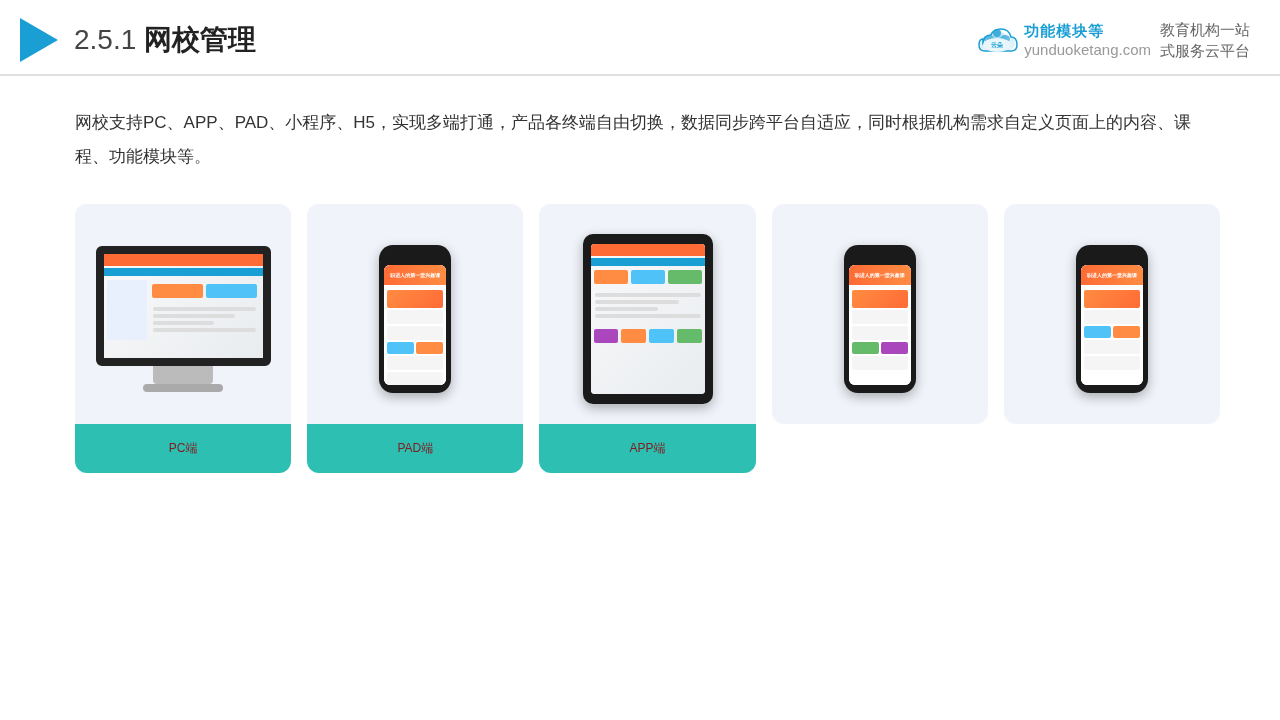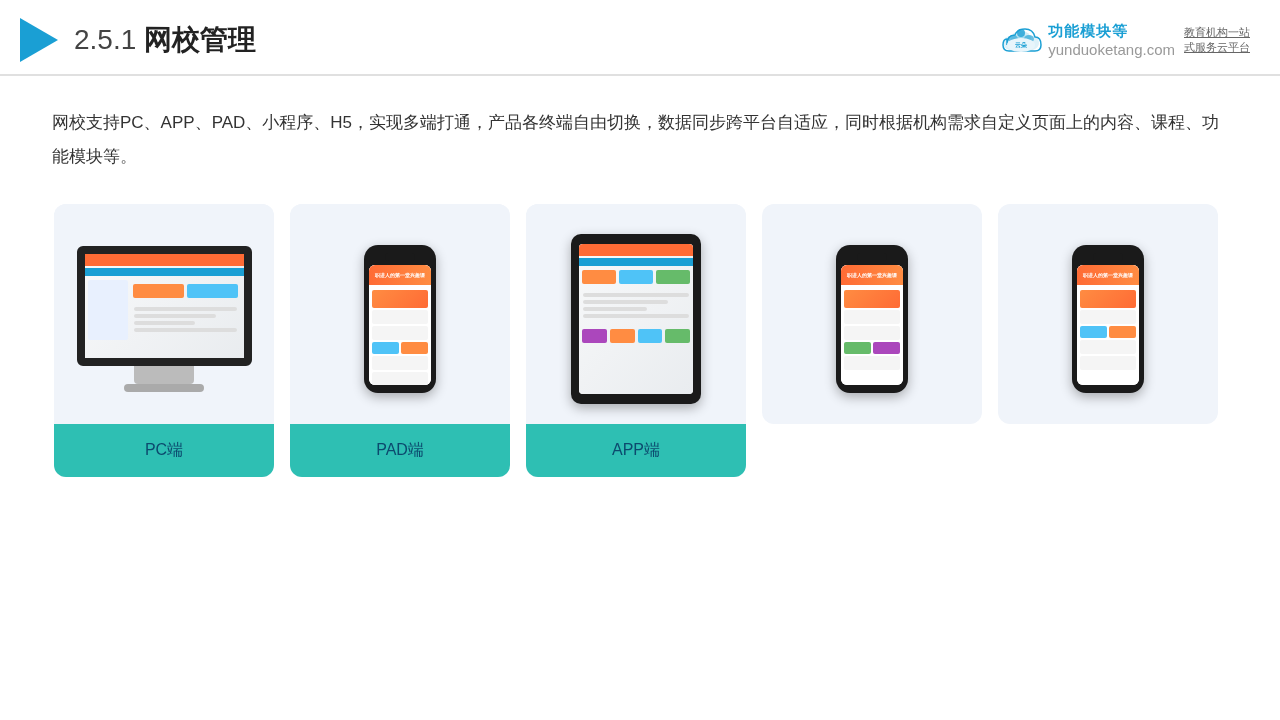--- a/index.html
+++ b/index.html
@@ -44,21 +44,21 @@
 
     
     .logo-area {
       display: flex;
       flex-direction: column;
       align-items: center;
     }
 
     
     .main {
-      padding: 30px 60px 20px 52px;
+      padding: 30px 60px 20px 75px;
     }
     .description {
       font-size: 17px;
       line-height: 2;
       color: #333;
       margin-bottom: 30px;
     }
 
     
     .cards-container {
@@ -84,22 +84,22 @@
       display: flex;
       align-items: center;
       justify-content: center;
       padding: 20px 10px 10px 10px;
       background: #f0f4fa;
     }
 
     .card-label {
       width: 100%;
       background: #2ebfb3;
-      color: #0c4a6e;
-      font-size: 16px;
+      color: #7f1d1d;
+      font-size: 12px;
       text-align: center;
       padding: 16px 0;
       font-weight: 500;
     }
 
     
     
     .monitor {
       position: relative;
       width: 175px;
@@ -303,21 +303,21 @@
         <circle cx="22" cy="8" r="4" fill="#1a9fd4" opacity="0.8"></circle>
         <ellipse cx="14" cy="14" rx="5" ry="4" fill="#1a9fd4" opacity="0.6"></ellipse>
         <ellipse cx="30" cy="14" rx="5" ry="4" fill="#1a9fd4" opacity="0.6"></ellipse>
         <ellipse cx="22" cy="20" rx="14" ry="7" fill="#e8f5fb"></ellipse>
         <text x="22" y="22" text-anchor="middle" font-size="6" fill="#1a9fd4" font-weight="bold" font-family="Microsoft YaHei, sans-serif">云朵</text>
       </svg>
       <div class="logo-right">
         <span class="logo-main-text">功能模块等</span>
         <span class="logo-domain">yunduoketang.com</span>
       </div>
-      <div class="logo-slogan" style="font-size:11px;color:#666;line-height:1.4;margin-left:4px;text-decoration:underline;">
+      <div class="logo-slogan" style="font-size:15px;color:#666;line-height:1.4;margin-left:4px;">
         教育机构一站<br>式服务云平台
       </div>
     </div>
   </div>
 </div>
 
 <div class="main">
   <p class="description">网校支持PC、APP、PAD、小程序、H5，实现多端打通，产品各终端自由切换，数据同步跨平台自适应，同时根据机构需求自定义页面上的内容、课程、功能模块等。</p>
 
   <div class="cards-container">

